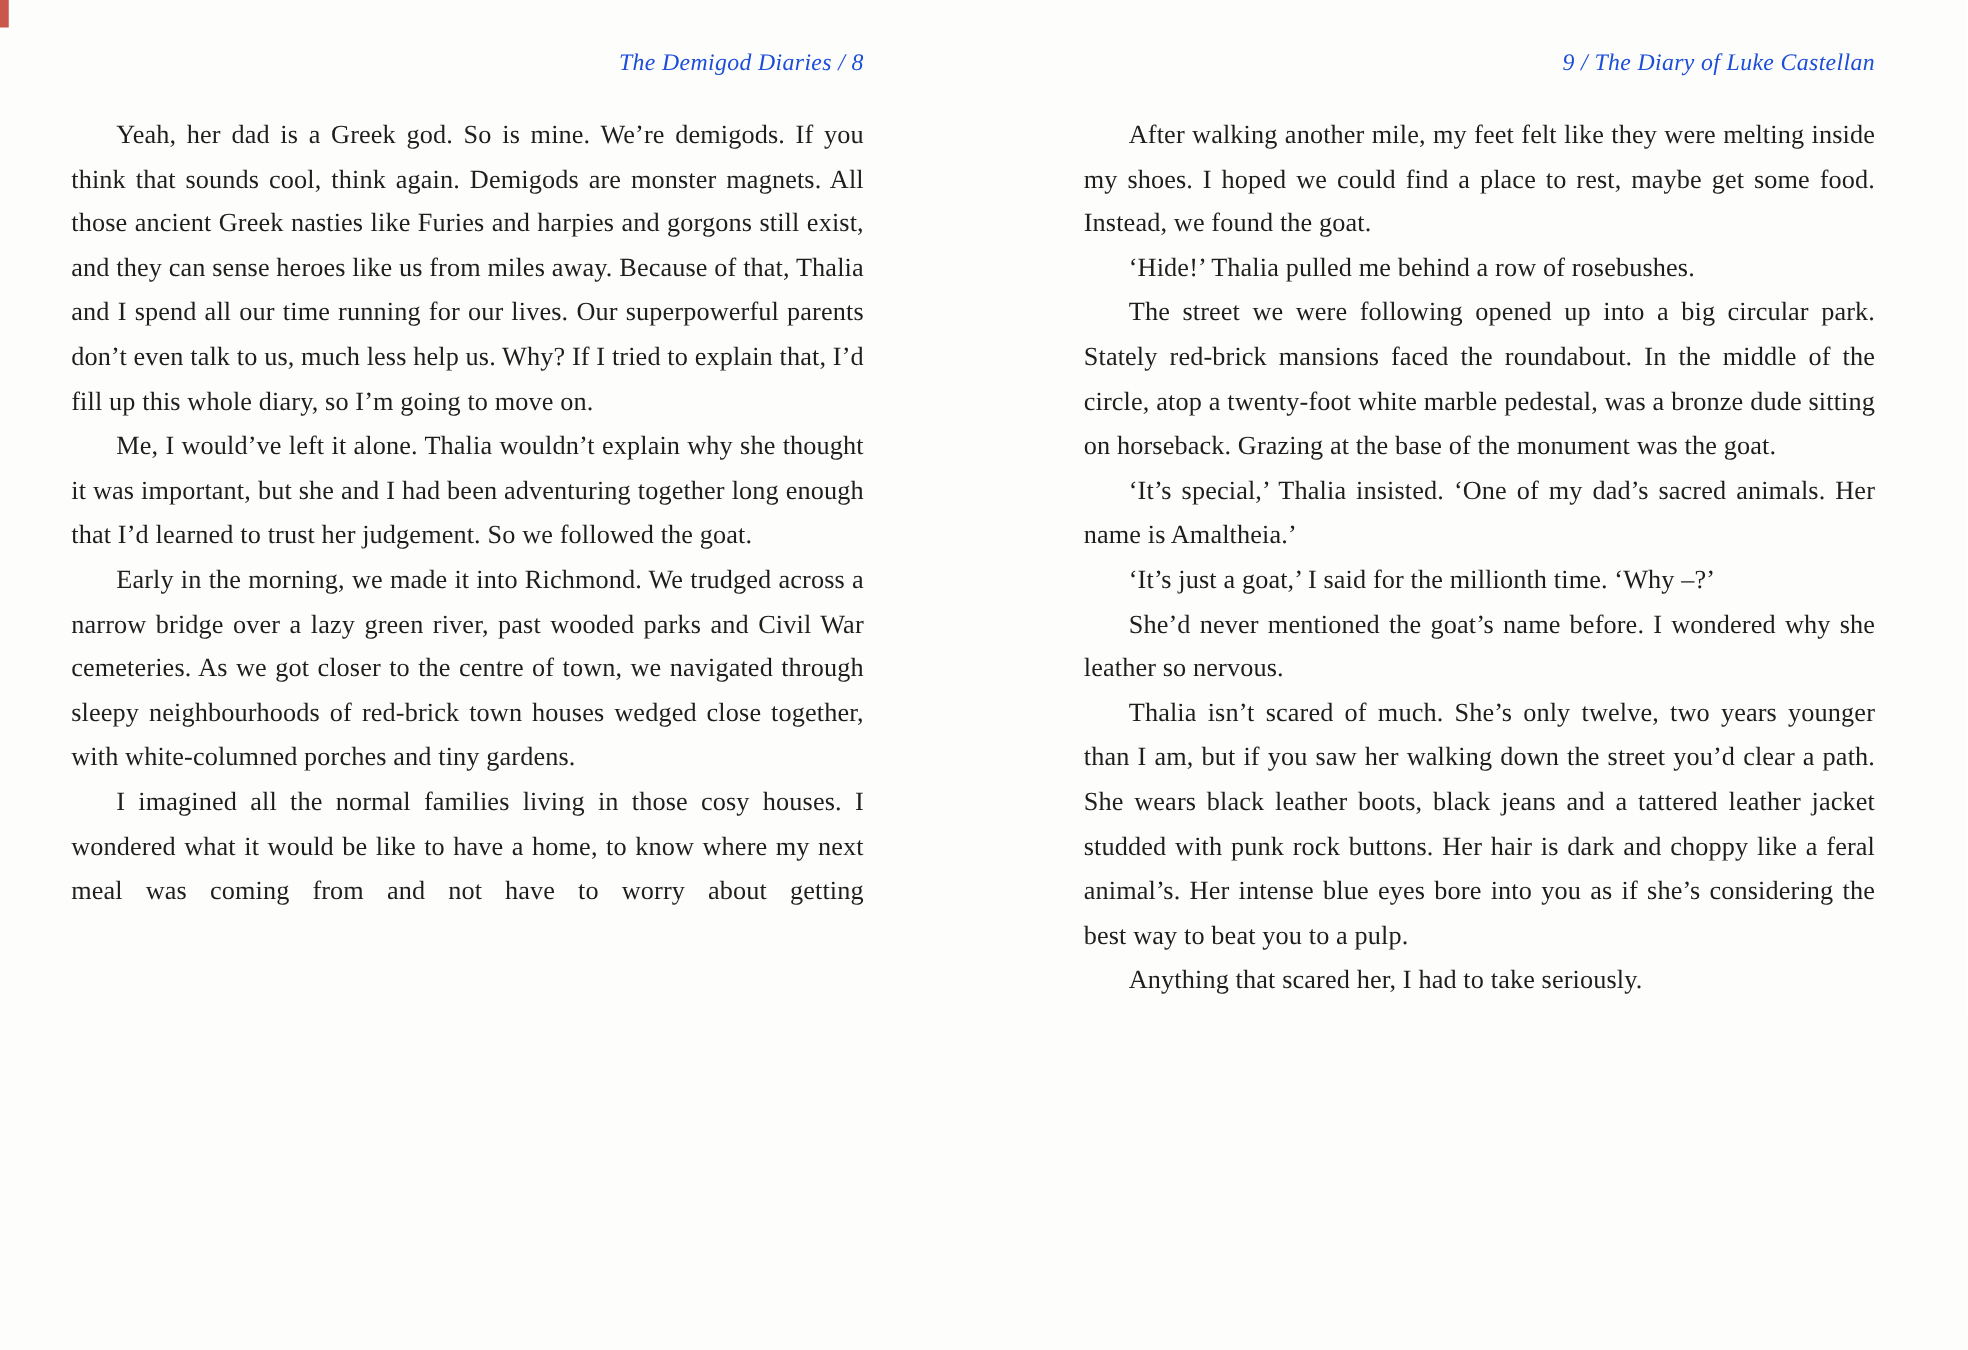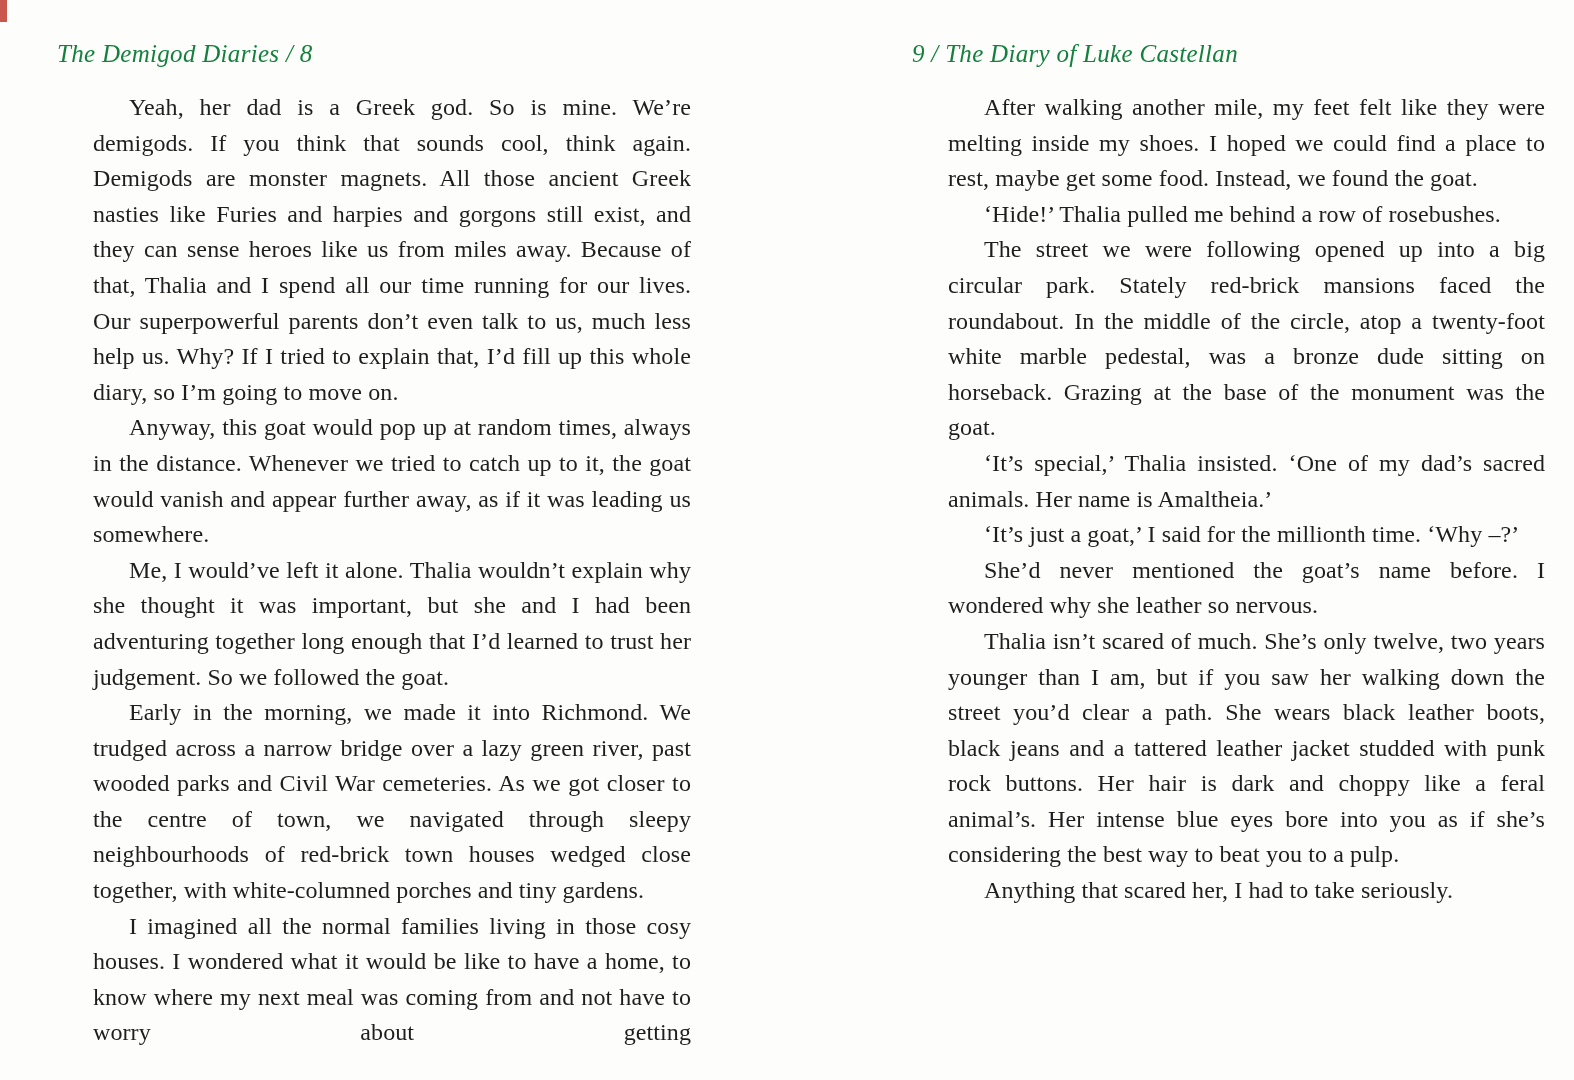--- a/index.html
+++ b/index.html
@@ -22,37 +22,36 @@
     width: 7px;
     height: 22px;
     background: #c0392b;
     opacity: 0.85;
   }
   .page {
     position: absolute;
     top: 40px;
   }
   .page.left  { left: 57px;  width: 634px; }
-  .page.right { left: 912px; width: 633px; }
+  .page.right { left: 867px; width: 633px; }
   .running-header {
-    text-align: left;
+    text-align: right;
     font-style: italic;
-    font-size: 25px;
-    color: #15803d;
+    font-size: 19px;
+    color: #1d4ed8;
     letter-spacing: 0.3px;
     margin-bottom: 24px;
     height: 26px;
   }
   .page-body {
     color: #1e1e1e;
-    font-size: 24px;
+    font-size: 21px;
     line-height: 35.6px;
     text-align: justify;
     letter-spacing: 0.1px;
-    margin-left: 36px;
   }
   .page-body p {
     margin: 0;
     padding: 0;
   }
   .page-body p.indent {
     text-indent: 36px;
   }
   .page-body p.continues {
     text-align-last: justify;
@@ -62,21 +61,20 @@
 <body>
 
 <div class="spread">
 
   <div class="scan-artifact"></div>
 
   <div class="page left">
     <div class="running-header">The Demigod Diaries / 8</div>
     <div class="page-body">
       <p class="indent">Yeah, her dad is a Greek god. So is mine. We’re demigods. If you think that sounds cool, think again. Demigods are monster magnets. All those ancient Greek nasties like Furies and harpies and gorgons still exist, and they can sense heroes like us from miles away. Because of that, Thalia and I spend all our time running for our lives. Our superpowerful parents don’t even talk to us, much less help us. Why? If I tried to explain that, I’d fill up this whole diary, so I’m going to move on.</p>
-      <p class="indent">Anyway, this goat would pop up at random times, always in the distance. Whenever we tried to catch up to it, the goat would vanish and appear further away, as if it was leading us somewhere.</p>
       <p class="indent">Me, I would’ve left it alone. Thalia wouldn’t explain why she thought it was important, but she and I had been adventuring together long enough that I’d learned to trust her judgement. So we followed the goat.</p>
       <p class="indent">Early in the morning, we made it into Richmond. We trudged across a narrow bridge over a lazy green river, past wooded parks and Civil War cemeteries. As we got closer to the centre of town, we navigated through sleepy neighbourhoods of red-brick town houses wedged close together, with white-columned porches and tiny gardens.</p>
       <p class="indent continues">I imagined all the normal families living in those cosy houses. I wondered what it would be like to have a home, to know where my next meal was coming from and not have to worry about getting</p>
     </div>
   </div>
 
   <div class="page right">
     <div class="running-header">9 / The Diary of Luke Castellan</div>
     <div class="page-body">
       <p class="indent">After walking another mile, my feet felt like they were melting inside my shoes. I hoped we could find a place to rest, maybe get some food. Instead, we found the goat.</p>

